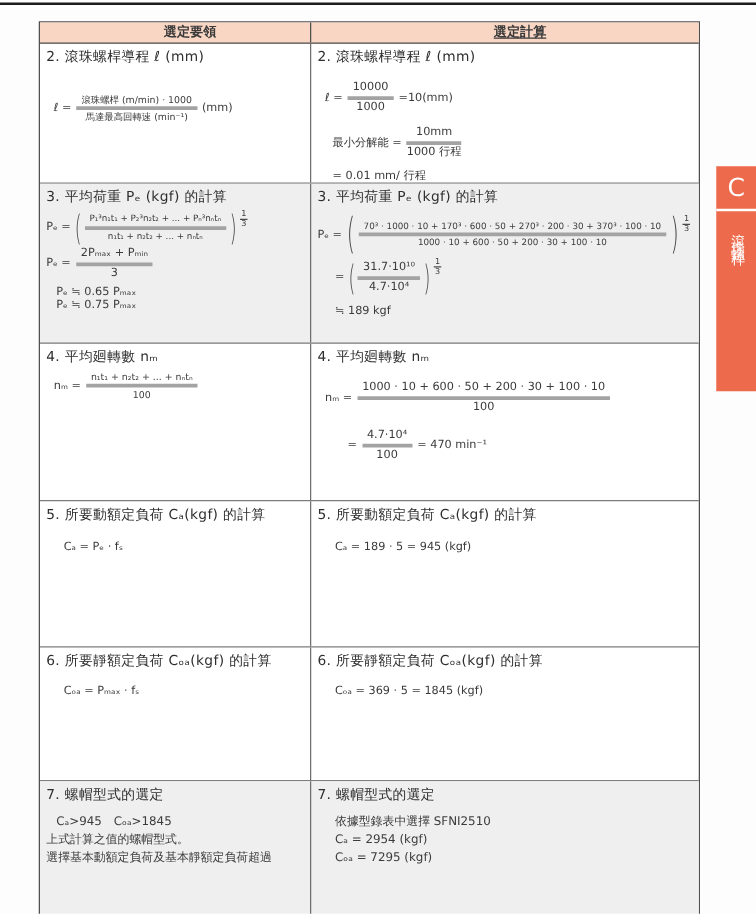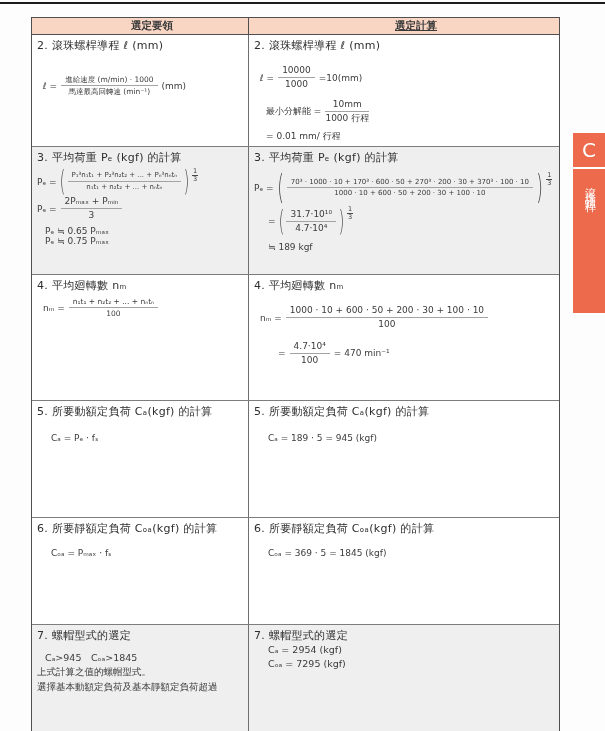--- a/index.html
+++ b/index.html
@@ -24,21 +24,21 @@
   .td.l { width:217px; border-right:1px solid #6f6f6f; }
   .td.r { flex:1; }
   .gray { background:#efeff0; }
 
   .ctitle { font-size:11px; color:#2e2e2e; letter-spacing:0.3px; }
 
   
   .fline { display:flex; align-items:center; gap:4px;
            font-size:9px; color:#3b3b3b; white-space:nowrap; }
   .frac { display:inline-flex; flex-direction:column; text-align:center; line-height:1.25; }
-  .frac .num { border-bottom:1px solid #a3a3a3; padding:0 4px 1px; }
+  .frac .num { border-bottom:3px solid #a3a3a3; padding:0 4px 1px; }
   .frac .den { padding-top:1px; }
   .bigp { display:inline-block; font-size:28px; font-weight:200; color:#4a4a4a;
           transform:scaleX(0.5); line-height:0.75; margin:0 -4px; }
   .bigp.xl { font-size:34px; }
   .supfrac { display:inline-flex; flex-direction:column; font-size:6.5px; line-height:1.15;
              text-align:center; align-self:flex-start; margin-top:-3px; color:#3b3b3b; }
   .supfrac .sn { border-bottom:1px solid #4a4a4a; padding:0 1px; }
   .plain { font-size:9px; color:#3b3b3b; }
   .txt10 { font-size:9.5px; color:#3b3b3b; line-height:1.5; }
   .fs75 { font-size:7.5px; }
@@ -69,21 +69,21 @@
       <div class="th l">選定要領</div>
       <div class="th r">選定計算</div>
     </div>
 
     <div class="trow" style="height:112px">
       <div class="td l">
         <div class="ctitle">2. 滾珠螺桿導程 ℓ (mm)</div>
         <div class="fline mt22 ind6">
           <span>ℓ =</span>
           <span class="frac fs75">
-            <span class="num">進給速度 (m/min) · 1000</span>
+            <span class="num">滾珠螺桿 (m/min) · 1000</span>
             <span class="den">馬達最高回轉速 (min⁻¹)</span>
           </span>
           <span>(mm)</span>
         </div>
       </div>
       <div class="td r">
         <div class="ctitle">2. 滾珠螺桿導程 ℓ (mm)</div>
         <div class="fline mt12 ind6">
           <span>ℓ =</span>
           <span class="frac">
@@ -218,20 +218,21 @@
 
     <div class="trow gray" style="height:113px">
       <div class="td l">
         <div class="ctitle">7. 螺帽型式的選定</div>
         <div class="txt10 mt8 ind8">Cₐ&gt;945　Cₒₐ&gt;1845</div>
         <div class="txt10">上式計算之值的螺帽型式。</div>
         <div class="txt10">選擇基本動額定負荷及基本靜額定負荷超過</div>
       </div>
       <div class="td r">
         <div class="ctitle">7. 螺帽型式的選定</div>
+        <div class="txt10 mt8 ind14">依據型錄表中選擇 SFNI2510</div>
         <div class="txt10 ind14">Cₐ = 2954 (kgf)</div>
         <div class="txt10 ind14">Cₒₐ = 7295 (kgf)</div>
       </div>
     </div>
 
   </div>
 
   <div class="side-tab">
     <div class="tab-letter">C</div>
     <div class="tab-label">滾珠螺桿</div>

